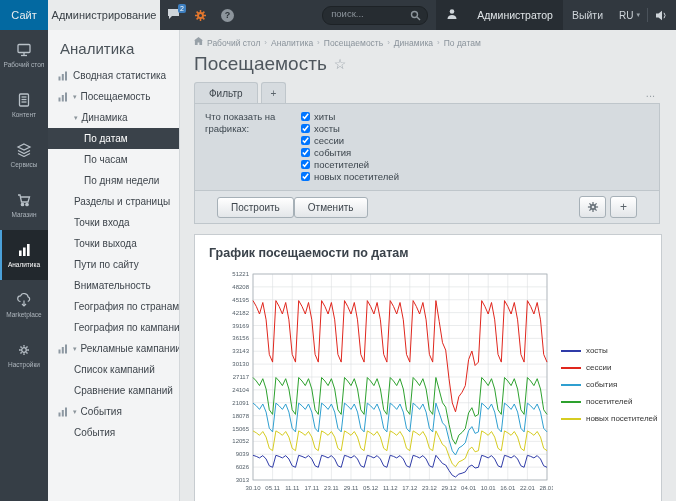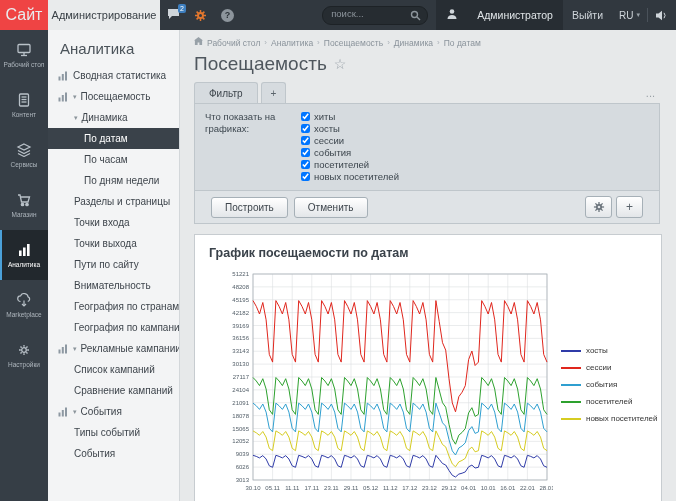--- a/index.html
+++ b/index.html
@@ -3,21 +3,21 @@
 <meta charset="utf-8">
 <style>
   html,body{margin:0;padding:0;}
   body{
     width:676px;height:501px;position:relative;overflow:hidden;
     font-family:"Liberation Sans","DejaVu Sans",sans-serif;
     background:#e7e9ea;
   }
   
   .topbar{position:absolute;top:0;left:0;width:676px;height:30px;background:#31383f;display:flex;align-items:stretch;color:#cfd5da;z-index:5;}
-  .tab-site{width:48px;background:#ef4444;display:flex;align-items:center;justify-content:center;font-size:16px;color:#e8ecee;cursor:pointer;}
+  .tab-site{width:48px;background:#0369a1;display:flex;align-items:center;justify-content:center;font-size:11px;color:#e8ecee;cursor:pointer;}
   .tab-admin{width:112px;background:#e9ebec;color:#3a4147;display:flex;align-items:center;justify-content:center;font-size:11px;cursor:pointer;}
   .tb-btn{width:27px;display:flex;align-items:center;justify-content:center;position:relative;cursor:pointer;}
   .tb-badge{position:absolute;top:4px;right:1px;background:#3e7fbf;color:#fff;font-size:7px;line-height:9px;padding:0 2px;border-radius:2px;}
   .help-circle{width:13px;height:13px;border-radius:50%;background:#8d959c;color:#2b3238;font-size:9px;font-weight:bold;display:flex;align-items:center;justify-content:center;}
   .search{margin-left:auto;align-self:center;width:92px;height:17px;background:#262c31;border:1px solid #1d2226;border-radius:9px;display:flex;align-items:flex-start;padding:0 6px;}
   .search input{flex:1;background:transparent;border:none;outline:none;color:#aeb6bc;font-size:9.5px;font-family:inherit;width:60px;}
   .search input::placeholder{color:#8d959c;}
   .user-btn{display:flex;align-items:center;gap:19px;padding:0 10px;background:#272d33;font-size:10.5px;color:#dfe4e7;margin-left:8px;cursor:pointer;}
   .logout{display:flex;align-items:center;padding:0 9px;font-size:10.5px;cursor:pointer;}
   .lang{display:flex;align-items:center;gap:3px;padding:0 7px;font-size:10px;cursor:pointer;}
@@ -49,21 +49,21 @@
   .filter-wrap{margin-left:2px;width:466px;}
   .filter-tabs{display:flex;height:21px;}
   .ftab{background:#d6dbdf;border:1px solid #bfc6cb;border-bottom:none;border-radius:3px 3px 0 0;padding:0 14px;display:flex;align-items:center;font-size:10px;color:#3e464d;margin-right:3px;cursor:pointer;}
   .ftab.plus{padding:0 9px;color:#5a636b;}
   .fdots{margin-left:auto;color:#9aa1a7;font-size:11px;align-self:center;padding-right:5px;cursor:pointer;}
   .filter-body{background:#d6dbdf;border:1px solid #bfc6cb;padding:7px 10px 8px;display:flex;box-sizing:border-box;}
   .fq{width:84px;font-size:9.5px;color:#3e4850;line-height:12px;}
   .fchecks{margin-left:12px;display:flex;flex-direction:column;gap:1px;}
   .fcheck{display:flex;align-items:center;gap:4px;font-size:9.5px;color:#3a434b;height:11px;cursor:pointer;}
   .fcheck input{width:9px;height:9px;margin:0;cursor:pointer;}
-  .filter-actions{display:flex;align-items:center;gap:6px;background:#dfe3e6;border:1px solid #bfc6cb;border-top:none;padding:5px 16px;}
+  .filter-actions{display:flex;align-items:center;background:#dfe3e6;border:1px solid #bfc6cb;border-top:none;padding:5px 22px;}
   .btn{background:linear-gradient(#ffffff,#e3e6e9);border:1px solid #a6b0b7;border-radius:3px;font-size:10px;color:#3e464d;padding:4px 13px;cursor:pointer;font-family:inherit;}
   .right-btns{margin-left:auto;display:flex;gap:4px;}
   .sq{width:27px;height:22px;background:linear-gradient(#ffffff,#e3e6e9);border:1px solid #a6b0b7;border-radius:3px;color:#5a636b;font-size:12px;display:flex;align-items:center;justify-content:center;cursor:pointer;font-family:inherit;}
   
   .panel{margin:10px 2px 0;background:#fff;border:1px solid #c7ccd0;height:281px;box-sizing:border-box;}
   .panel-title{font-size:12.5px;font-weight:bold;color:#3a424a;padding:11px 14px 4px;}
   .chart-row{display:flex;padding:2px 0 0 12px;}
   .legend{margin-left:8px;margin-top:80px;}
   .lg-row{display:flex;align-items:center;gap:5px;margin-bottom:8px;}
   .lg-line{width:20px;height:0;border-top:2px solid;}
@@ -268,23 +268,20 @@
       <div class="mi l1">
         <span class="ticon">
           <svg width="10" height="10" viewBox="0 0 10 10" fill="#8d98a2">
             <rect x="0.5" y="5.5" width="2" height="4"></rect>
             <rect x="3.8" y="3" width="2" height="6.5"></rect>
             <rect x="7" y="0.5" width="2" height="9"></rect>
           </svg>
         </span>
         <span class="caret">▾</span>
         <span>События</span>
-      </div>
-      <div class="mi l2">
-        <span>Типы событий</span>
       </div>
       <div class="mi l2">
         <span>События</span>
       </div>
     </div>
 </aside>
 
 <main class="main">
   <div class="breadcrumb" id="breadcrumb">
       <span><svg width="9" height="9" viewBox="0 0 10 10">

